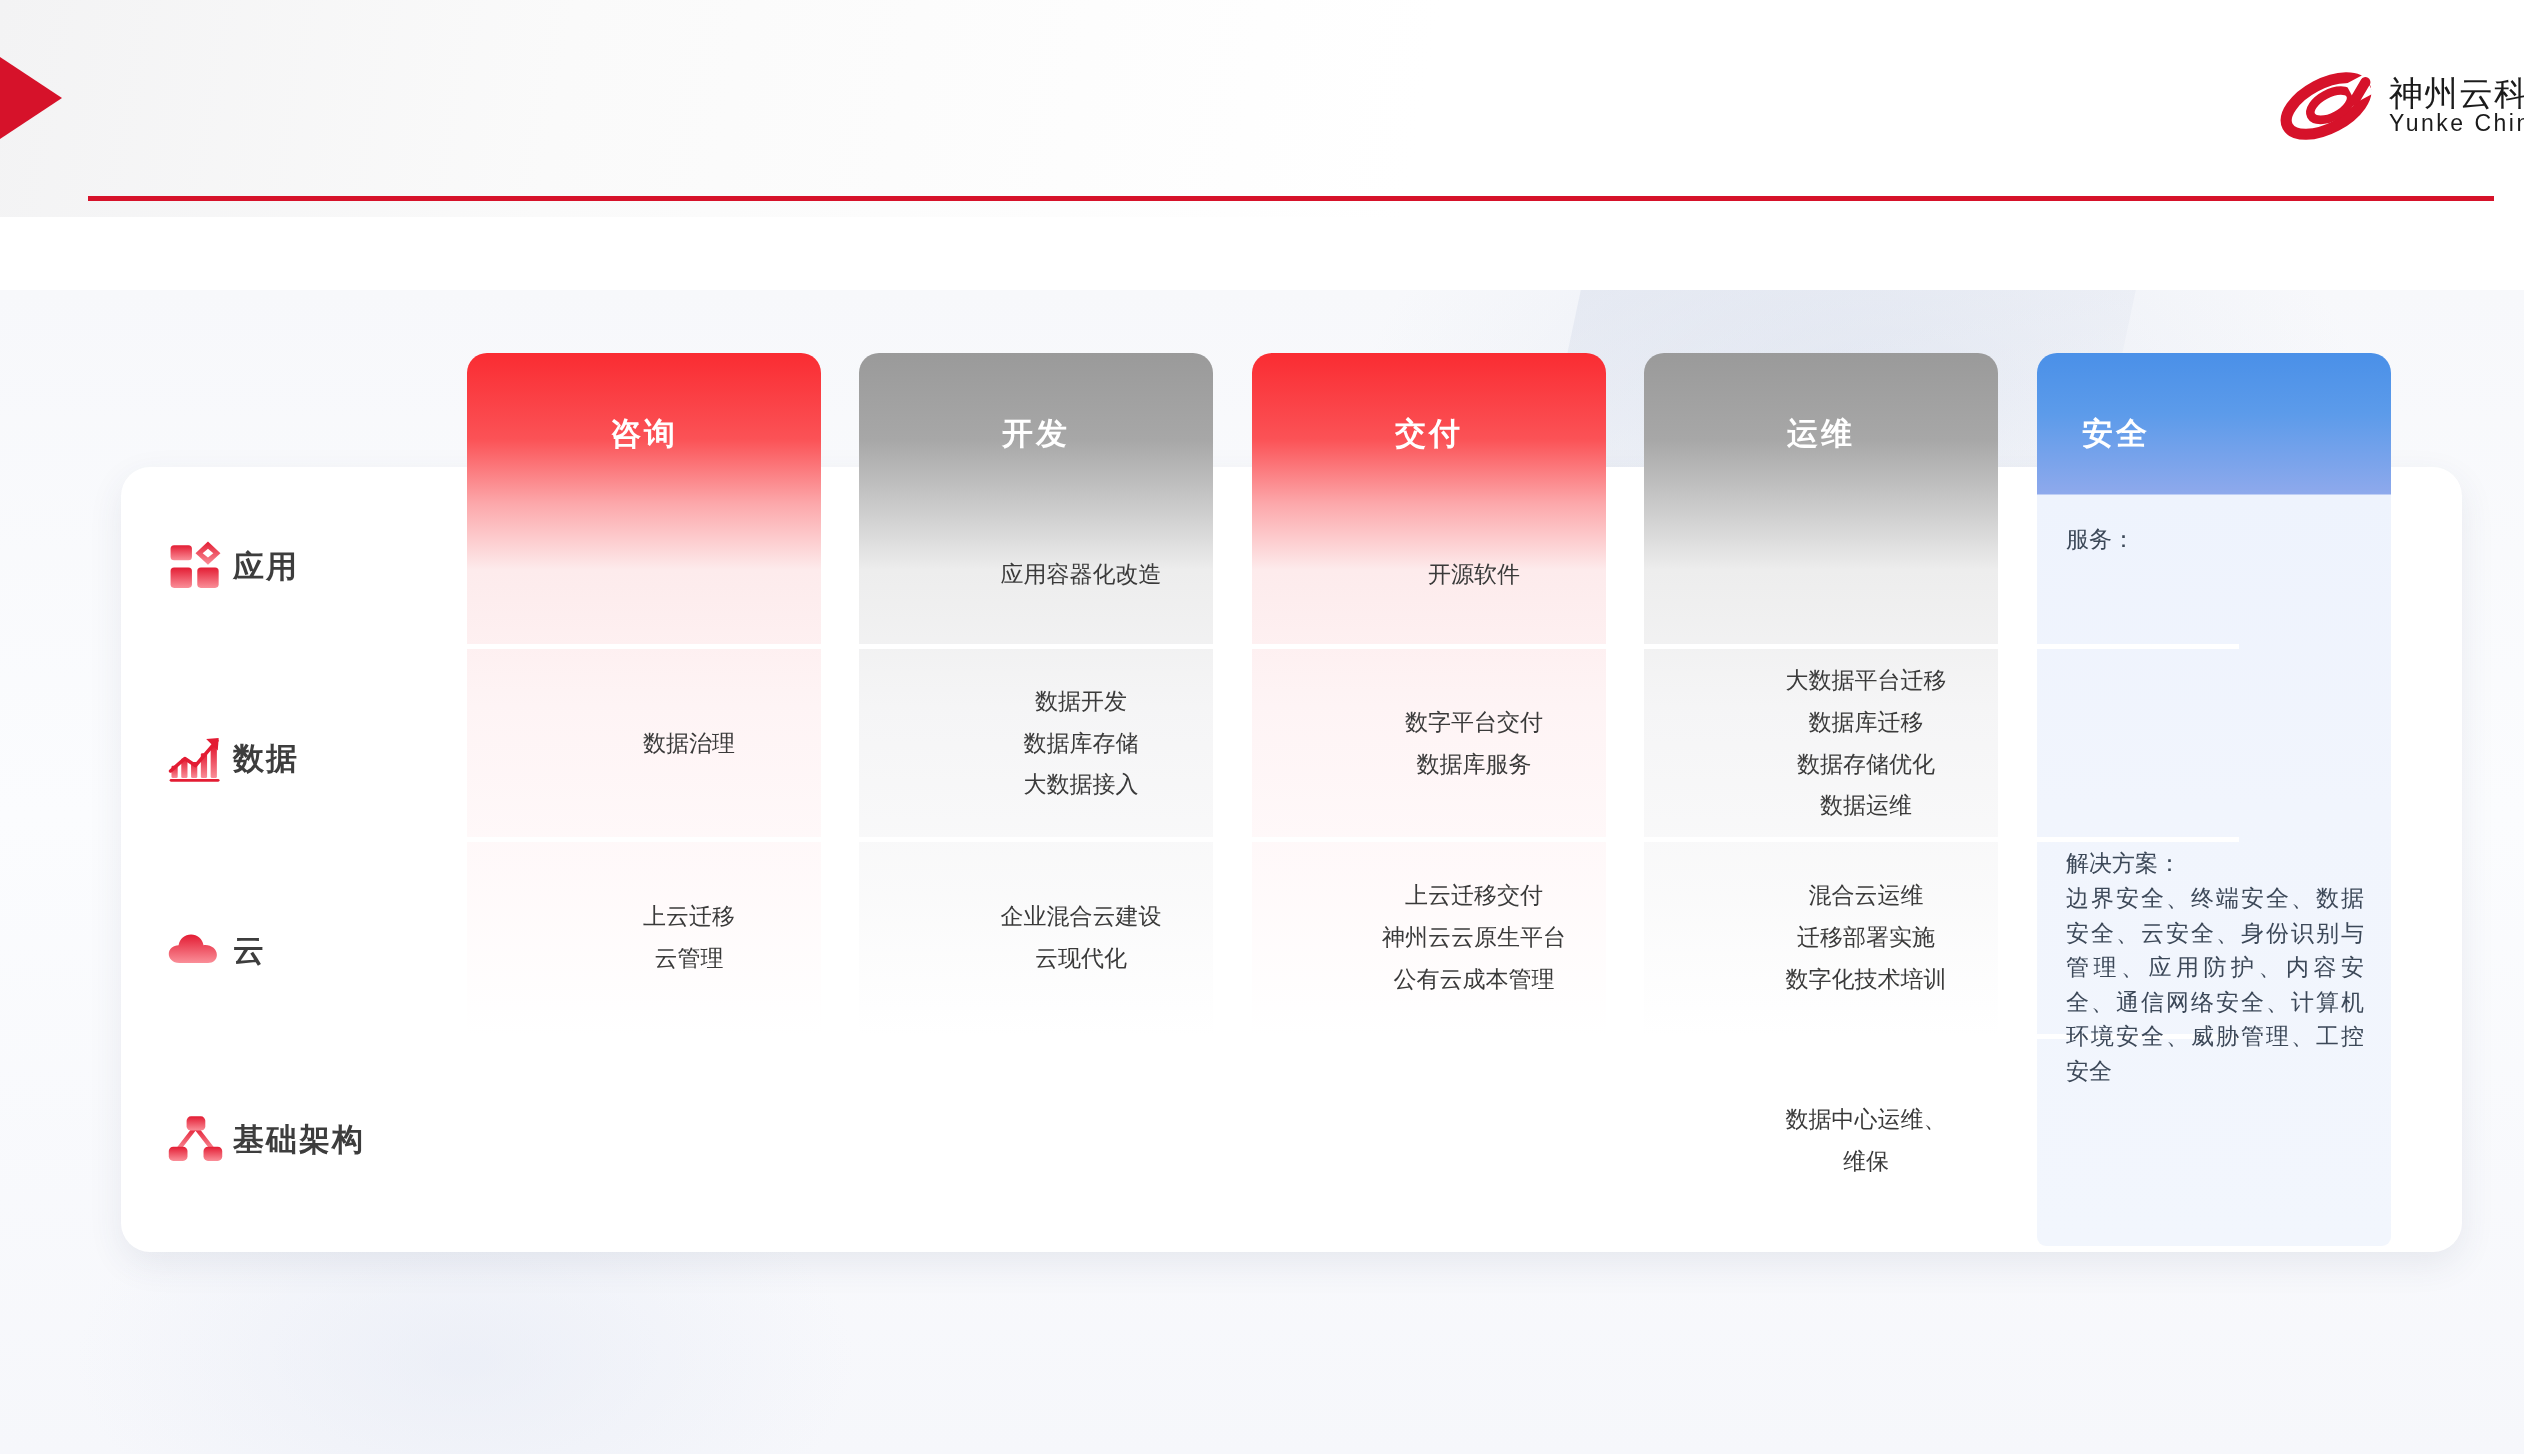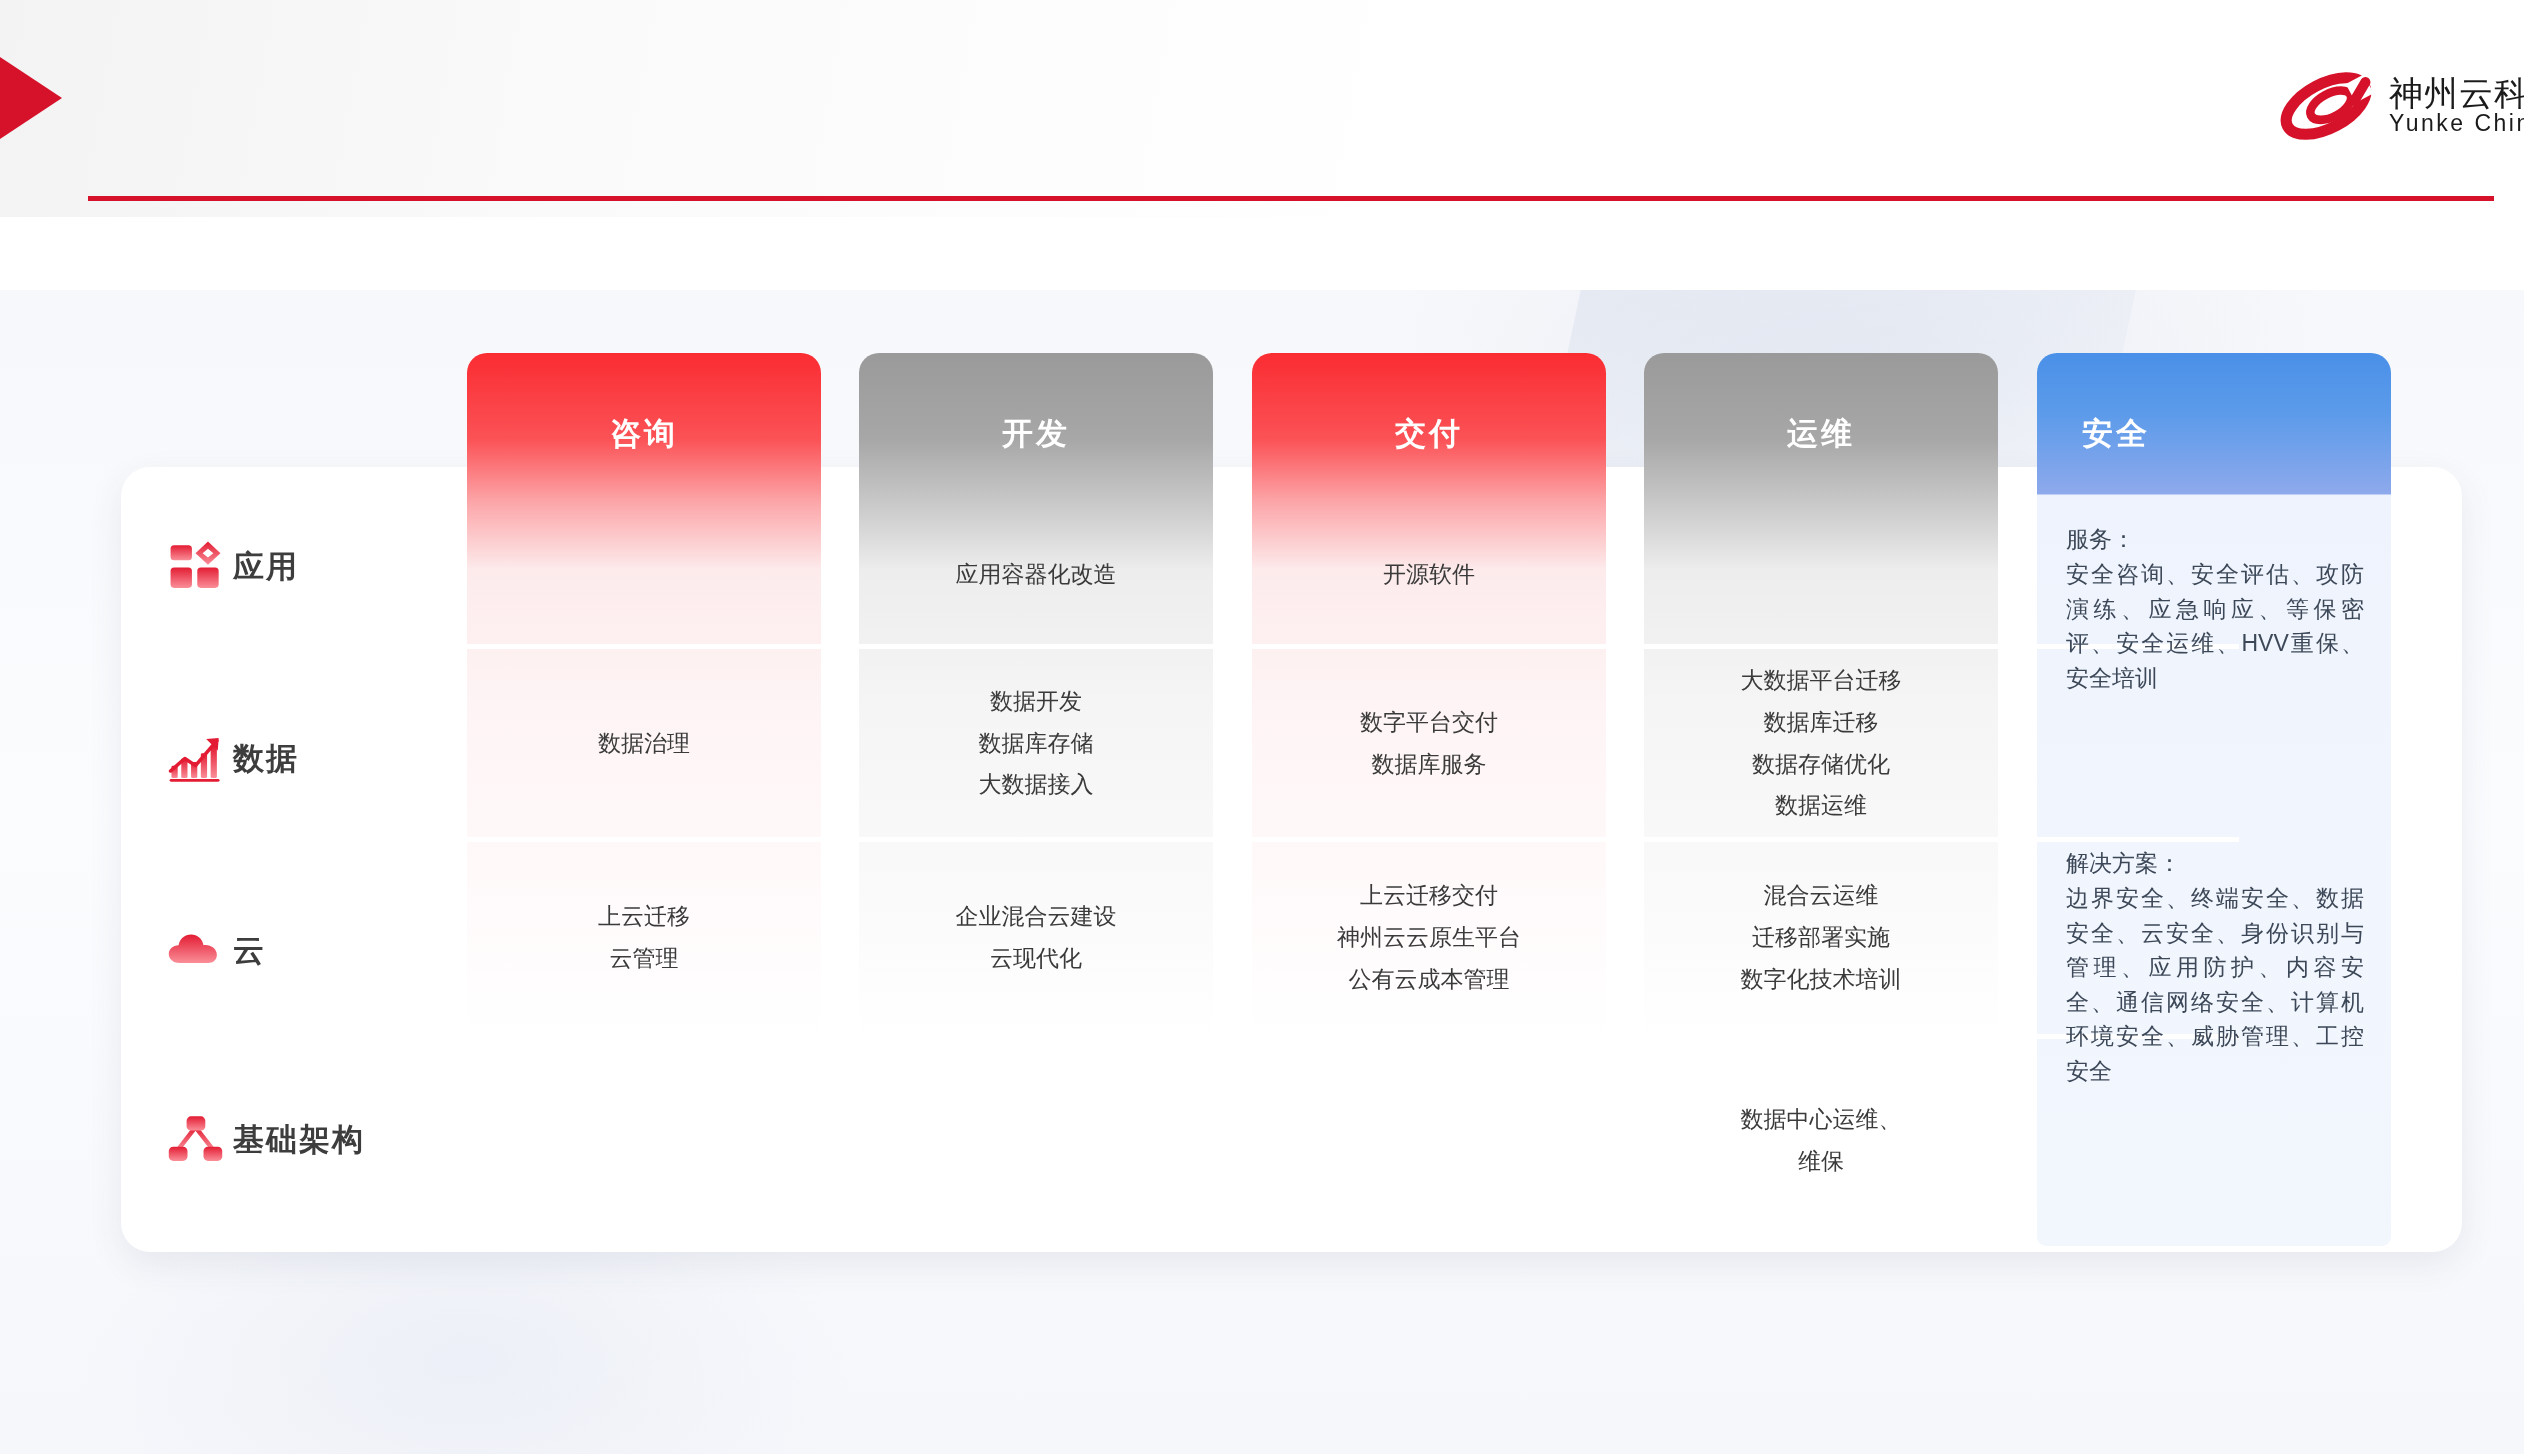--- a/index.html
+++ b/index.html
@@ -63,21 +63,21 @@
   .row-divider{position:absolute;left:467px;width:1772px;height:4.5px;background:#ffffff;opacity:.95;}
 
   
   .row-label{position:absolute;left:167px;display:flex;align-items:center;gap:9px;}
   .row-label .ico{width:57px;height:57px;flex:0 0 auto;}
   .row-label .txt{font-size:31px;font-weight:bold;color:#3d3d3d;letter-spacing:2px;white-space:nowrap;}
 
   
   .cell{position:absolute;width:354px;display:flex;flex-direction:column;
     align-items:center;justify-content:center;gap:13px;
-    font-size:23px;color:#3a3a3a;line-height:1.25;text-align:center;}
+    font-size:23px;color:#3a3a3a;line-height:1.25;text-align:center;margin-left:45px;}
   .cell span{white-space:nowrap;}
 
   
   .sec-block{position:absolute;left:2066px;width:298px;color:#3c4858;}
   .sec-title{font-size:23px;font-weight:normal;line-height:1.35;margin-bottom:2px;}
   .sec-body{font-size:23px;line-height:1.5;text-align:justify;}
 </style>
 </head>
 <body>
 
@@ -238,20 +238,19 @@
 <div class="cell" style="left:467px;top:1039px;height:202px"></div>
 <div class="cell" style="left:859px;top:1039px;height:202px"></div>
 <div class="cell" style="left:1252px;top:1039px;height:202px"></div>
 <div class="cell" style="left:1644px;top:1039px;height:202px">
   <span>数据中心运维、</span>
   <span>维保</span>
 </div>
 
 <div class="sec-block" style="top:524px">
   <div class="sec-title">服务：</div>
-  <div class="sec-body">安全咨询、安全评估、攻防演练、应急响应、等保密评、安全运维、HVV重保、安全培训</div>
 </div>
 
 <div class="sec-block" style="top:848px">
   <div class="sec-title">解决方案：</div>
   <div class="sec-body">边界安全、终端安全、数据安全、云安全、身份识别与管理、应用防护、内容安全、通信网络安全、计算机环境安全、威胁管理、工控安全</div>
 </div>
 
 
 </body></html>

